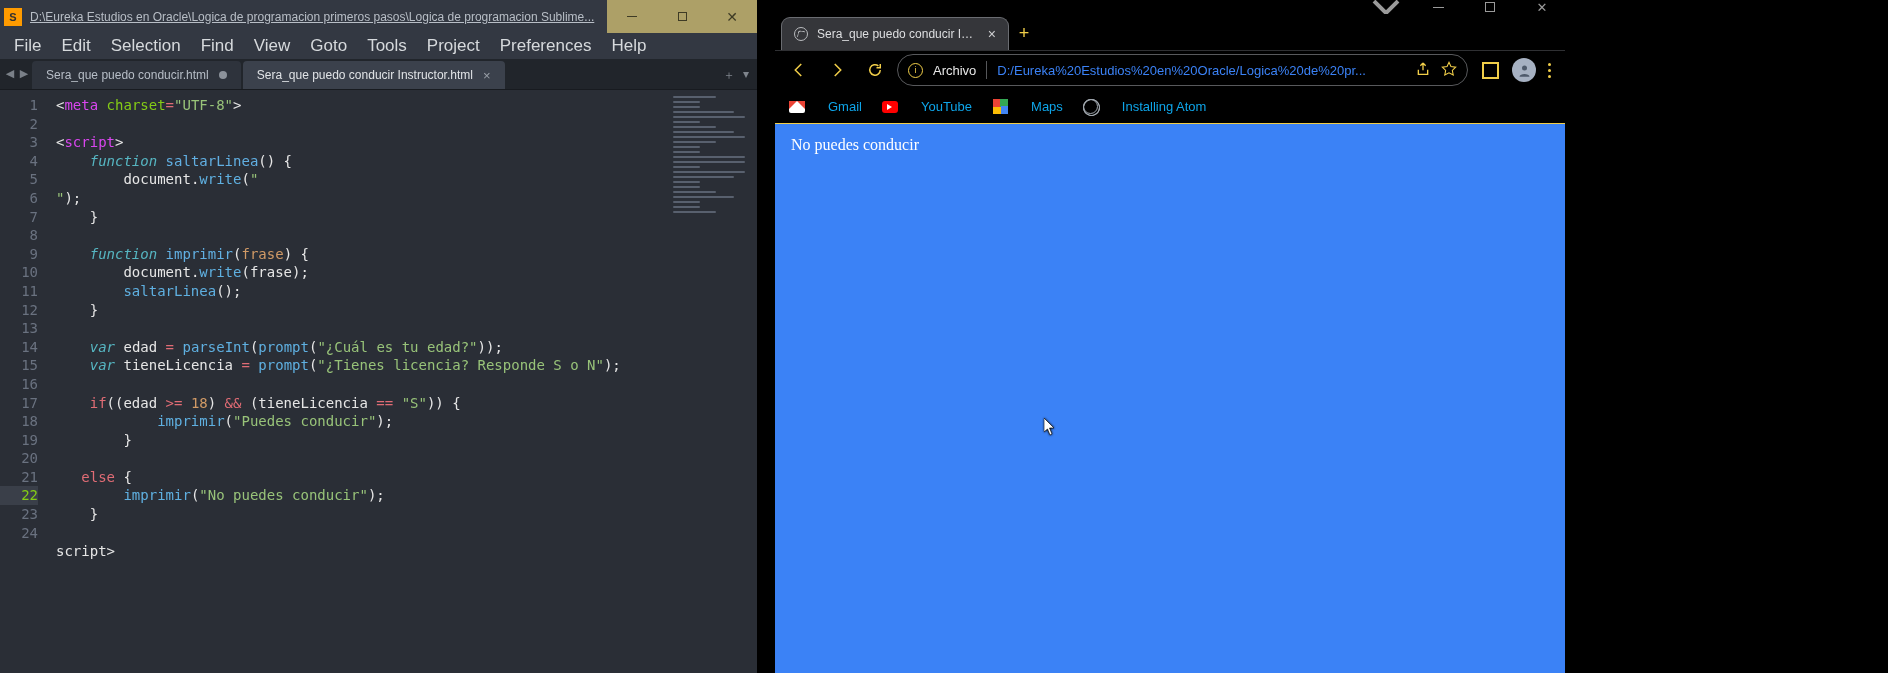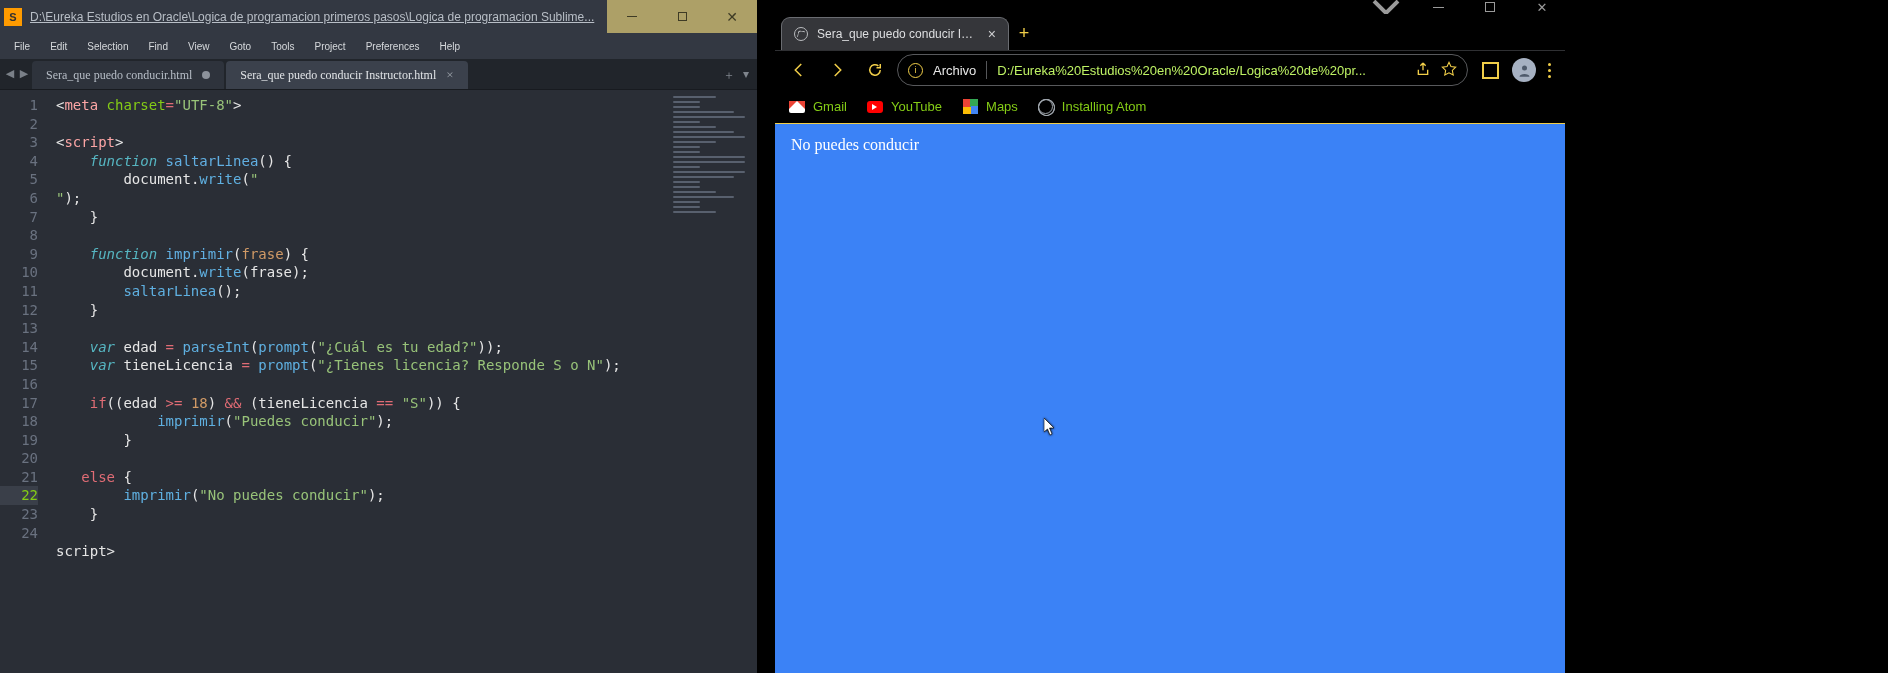--- a/index.html
+++ b/index.html
@@ -12,44 +12,44 @@
 .sublime-titlebar .title-path { flex: 1; white-space: nowrap; overflow: hidden; text-overflow: ellipsis; text-decoration: underline; }
 .sublime-winbtns { display: flex; height: 100%; }
 .sublime-winbtns .wbtn { width: 50px; height: 33px; display:flex;align-items:center;justify-content:center; color:#9b9168; font-size:12px;}
 .sublime-winbtns .wbtn.min { background:#ada067; color:#3e3b25;}
 .sublime-winbtns .wbtn.max { background:#ada067; color:#3e3b25;}
 .sublime-winbtns .wbtn.close { background:#ada067; color:#3e3b25;}
 .minimize-glyph{width:10px;height:1px;background:#3e3b25;}
 .square-glyph{width:9px;height:9px;border:1px solid #3e3b25;}
 .x-glyph{font-size:14px;line-height:1;}
 
-.sublime-menubar { height: 26px; background: #333842; display: flex; align-items: center; padding-left: 4px; color: #d6d9dc; font-size: 10px; gap: 0; }
+.sublime-menubar { height: 26px; background: #333842; display: flex; align-items: center; padding-left: 4px; color: #d6d9dc; font-size: 17px; gap: 0; }
 .sublime-menubar .menu { padding: 4px 10px; cursor: default; }
 
 .sublime-tabs { height: 31px; background: #21252b; display:flex; align-items:flex-end; border-bottom:1px solid #181b20; padding-left:32px; position:relative;}
 .sublime-tabs .tab-nav { position:absolute; left:4px; top:6px; display:flex; gap:2px;}
 .tab-nav .arw { width:12px;height:16px;display:flex;align-items:center;justify-content:center;color:#7a8088;font-size:11px;}
-.sublime-tabs .tab { height:28px; padding:0 14px; display:flex; align-items:center; gap:10px; color:#b7bec7; font-size:12px; background:#2e333c; border-radius:4px 4px 0 0; margin-right:2px; position:relative;font-family:Liberation Serif, serif;}
+.sublime-tabs .tab { height:28px; padding:0 14px; display:flex; align-items:center; gap:10px; color:#b7bec7; font-size:12px; background:#2e333c; border-radius:4px 4px 0 0; margin-right:2px; position:relative;}
 .sublime-tabs .tab.active { background:#3b414c; color:#e0e3e6;}
 .sublime-tabs .tab .close { color:#9aa0a8; font-size:13px;}
 .sublime-tabs .tab .dirty { width:8px;height:8px;border-radius:50%;background:#8c929b;}
 .sublime-tabs .tab-actions{position:absolute; right:8px; top:8px; display:flex; gap:8px; color:#7f858d;}
 .tab-actions span{font-size:12px;}
 
 .sublime-body { flex:1; display:flex; background:#2a2e36; position:relative;}
 .gutter { width:48px; background:#2a2e36; color:#6a7280; font-family:Consolas,monospace; font-size:14px; text-align:right; padding:6px 10px 0 0; line-height:18.6px; user-select:none;}
 .gutter .ln.active{background:#3a3f49;color:#84cc16;}
 .code-area { flex:1; font-family:Consolas,monospace; font-size:14px; color:#e6e6e6; padding:6px 0 0 8px; line-height:18.6px; white-space:pre; position:relative;}
 .minimap { width:90px; background:#2a2e36; border-left:0; position:relative;}
 .minimap-inner{ position:absolute; top:6px; right:6px; left:6px; height:120px;}
 .mm-line{height:2px; background:#58606e; margin-bottom:3px; border-radius:1px;}
 .mm-line.s{width:35%;} .mm-line.m{width:55%;} .mm-line.l{width:78%;} .mm-line.xl{width:92%;}
 
 
-.c-tag{color:#fca5a5;}
+.c-tag{color:#d946ef;}
 .c-attr{color:#84cc16;}
 .c-str{color:#98c379;}
 .c-fn{color:#61afe2;}
 .c-num{color:#d19a66;}
 .c-op{color:#e06c75;}
 .c-storage{color:#56b6c2;font-style:italic;}
 .c-call{color:#5fb0e1;}
 .c-ident{color:#e6e6e6;}
 
 
@@ -65,32 +65,32 @@
 .chrome-newtab{ width:30px; height:33px; display:flex; align-items:center; justify-content:center; color:#f1ce49; font-size:18px; font-weight:300;}
 
 .chrome-toolbar { height:40px; background:#000; border-top:1px solid #2f3033; display:flex; align-items:center; padding:0 8px; gap:6px; border-bottom:1px solid #000;}
 .tb-iconbtn { width:32px;height:32px;display:flex;align-items:center;justify-content:center;color:#f1ce49;border-radius:50%;}
 .tb-iconbtn svg{width:18px;height:18px;}
 .tb-iconbtn.disabled{color:#6a6c4a;}
 .omnibox { flex:1; height:32px; background:#000; border:1.5px solid #58595c; border-radius:16px; display:flex; align-items:center; padding:0 10px; gap:10px; color:#e8e8e8; font-size:13px; overflow:hidden;}
 .omnibox .info{width:15px;height:15px;border:1.5px solid #f1ce49;border-radius:50%;display:flex;align-items:center;justify-content:center;font-size:9px;color:#f1ce49;flex-shrink:0;}
 .omnibox .scheme{color:#e8e8e8;}
 .omnibox .sep{width:1px;height:18px;background:#56575a;}
-.omnibox .url{flex:1;white-space:nowrap;overflow:hidden;text-overflow:ellipsis;color:#bef264;}
+.omnibox .url{flex:1;white-space:nowrap;overflow:hidden;text-overflow:ellipsis;color:#3b82f6;}
 .omnibox .share, .omnibox .star{color:#f1ce49;}
 .right-icons{display:flex;align-items:center;gap:6px;}
 .ext-sq{width:17px;height:17px;border:2px solid #f1ce49;}
 .avatar{width:24px;height:24px;border-radius:50%;background:#a6b1c2;display:flex;align-items:center;justify-content:center;}
 .avatar svg{width:15px;height:15px;}
 .kebab{display:flex;flex-direction:column;gap:3px;padding:0 6px;}
 .kebab span{width:3px;height:3px;border-radius:50%;background:#f1ce49;}
 
 .bookmarks-bar { height:34px; background:#000; display:flex; align-items:center; gap:20px; padding:0 14px; color:#f1ce49; font-size:13px; border-bottom:1px solid #f1ce49;}
 .bm { display:flex; align-items:center; gap:8px; color:#f1e8b5;}
-.bm .lbl{color:#84cc16;}
+.bm .lbl{color:#0ea5e9;margin-left:15px;}
 .bm-ico{width:16px;height:16px;display:flex;align-items:center;justify-content:center;font-size:11px;}
 .gmail-ico{width:16px;height:12px;background:linear-gradient(#fff,#fff);position:relative;border-radius:2px;}
 .gmail-ico::before{content:"";position:absolute;left:0;top:0;border-left:8px solid #ea4335;border-right:8px solid #ea4335;border-top:0;border-bottom:8px solid transparent;}
 .yt-ico{width:17px;height:12px;background:#ff0000;border-radius:3px;display:flex;align-items:center;justify-content:center;}
 .yt-ico::after{content:"";border-left:5px solid #fff;border-top:3px solid transparent;border-bottom:3px solid transparent;}
 .maps-ico{width:15px;height:15px;background:conic-gradient(#34a853 0 25%,#4285f4 0 50%,#fbbc05 0 75%,#ea4335 0);}
 .atom-ico{width:15px;height:15px;border:1px solid #9fa6ad;border-radius:50%;position:relative;}
 .atom-ico::before,.atom-ico::after{content:"";position:absolute;left:-1px;top:-1px;width:15px;height:15px;border:1px solid #9fa6ad;border-radius:50%;}
 .atom-ico::before{transform:rotate(60deg);} .atom-ico::after{transform:rotate(-60deg);}
 

